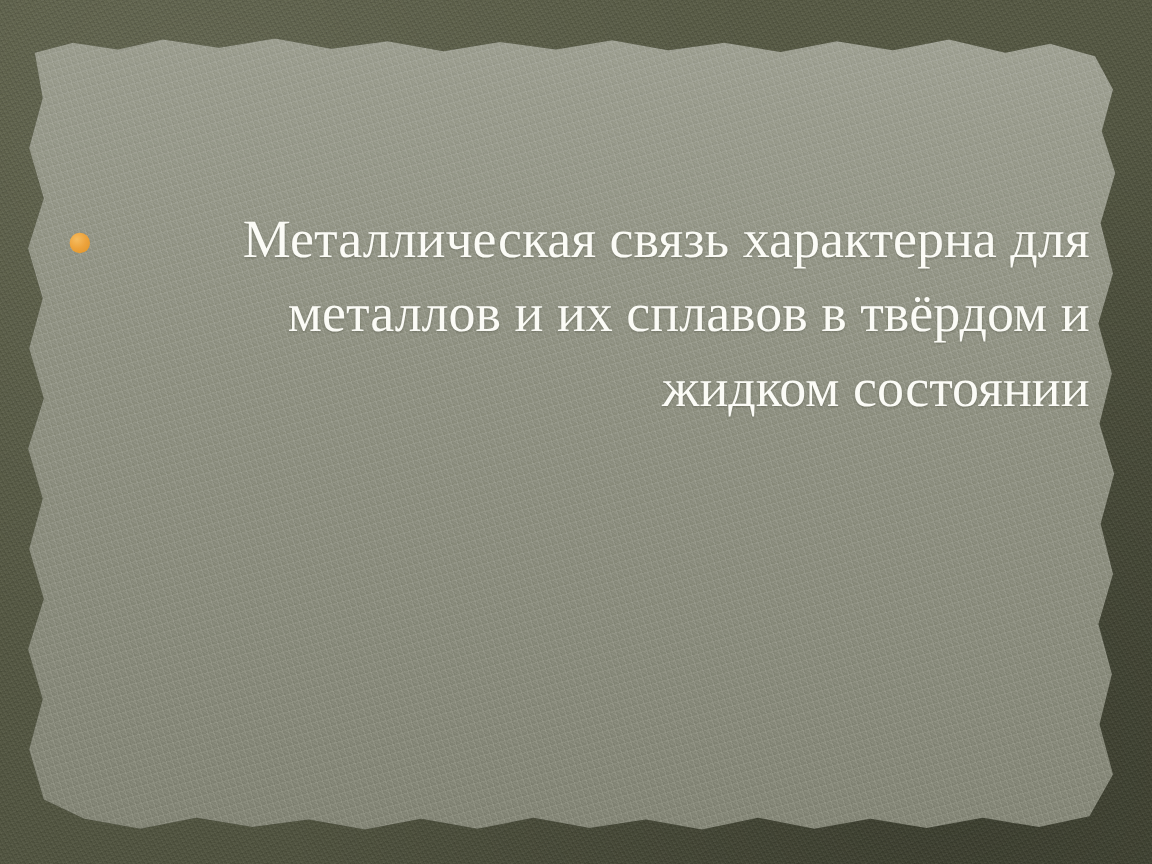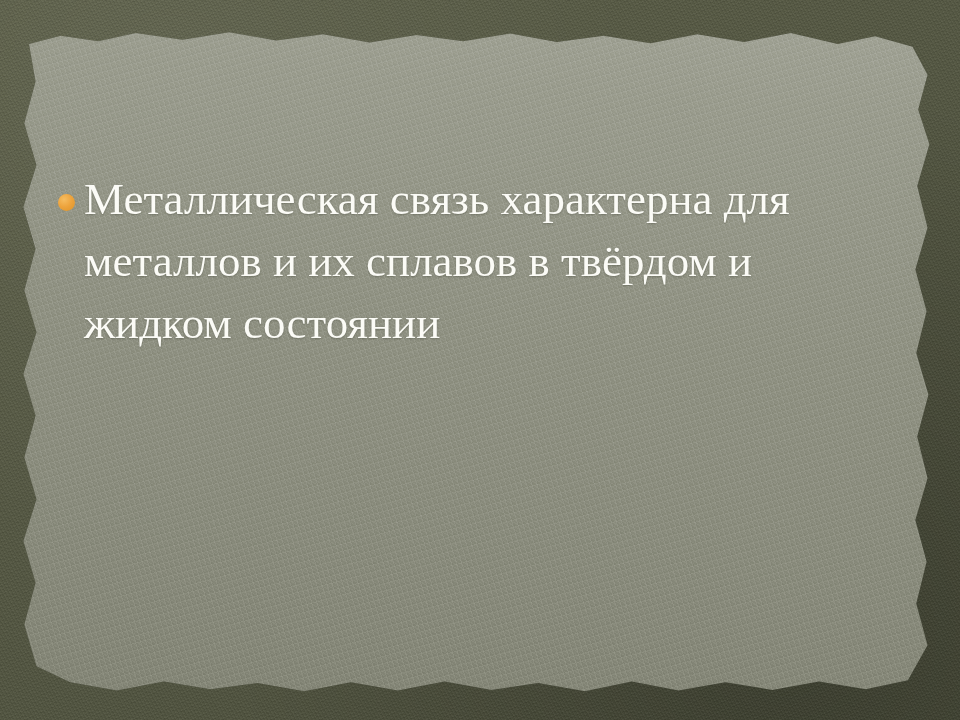--- a/index.html
+++ b/index.html
@@ -133,20 +133,21 @@
     pointer-events: none;
   }
 
   
   .content {
     position: absolute;
     left: 0;
     top: 0;
     width: 960px;
     height: 720px;
+    text-align: right;
   }
   .bullet-block {
     position: absolute;
     left: 58px;
     top: 168px;
     width: 850px;
     display: flex;
     align-items: flex-start;
   }
   .bullet-dot {

